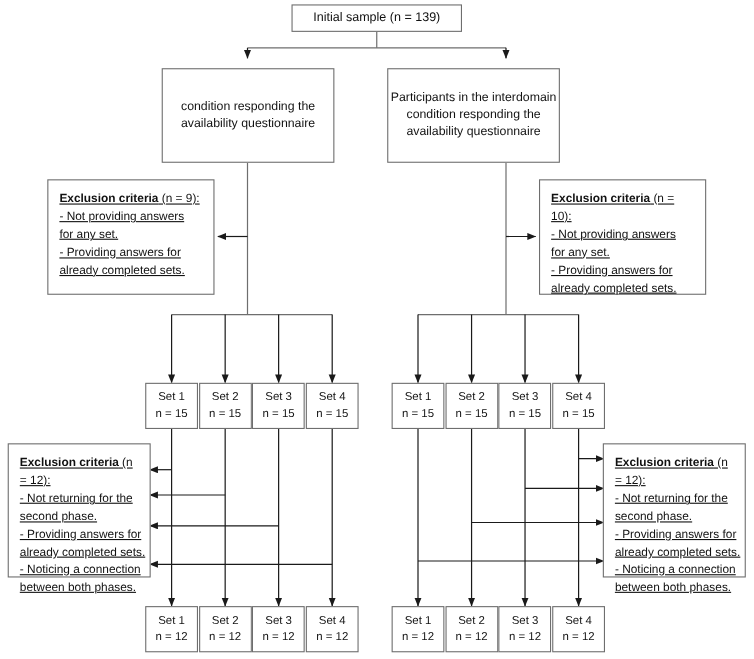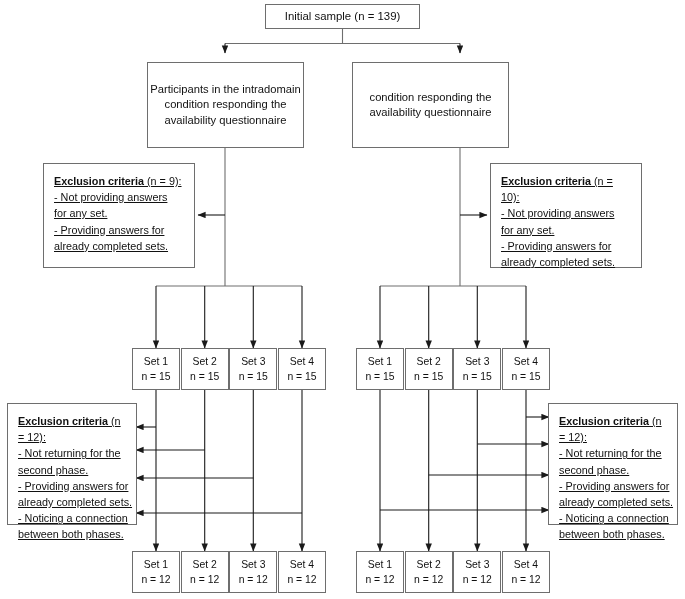--- a/index.html
+++ b/index.html
@@ -119,26 +119,26 @@
       <path d="M428.7,475 L549,475" marker-end="url(#ahd)" stroke="#1a1a1a"></path>
       <path d="M380,510 L549,510" marker-end="url(#ahd)" stroke="#1a1a1a"></path>
     </g>
   </svg>
 
   <div class="node top-title" style="left:265px; top:4px; width:155px; height:25px;">
     <span class="ln">Initial sample (n = 139)</span>
   </div>
 
   <div class="node" style="left:147px; top:62px; width:157px; height:86px;">
-    <span class="ln">Participants in the intradomain</span>
     <span class="ln">condition responding the</span>
     <span class="ln">availability questionnaire</span>
   </div>
 
   <div class="node" style="left:352px; top:62px; width:157px; height:86px;">
+    <span class="ln">Participants in the interdomain</span>
     <span class="ln">condition responding the</span>
     <span class="ln">availability questionnaire</span>
   </div>
 
   <div class="excl" style="left:43px; top:163px; width:152px; height:105px;">
     <span class="hd"><span>Exclusion criteria</span><span class="reg"> (n = 9):</span></span>
     <span class="it">- Not providing answers</span>
     <span class="it">for any set.</span>
     <span class="it">- Providing answers for</span>
     <span class="it">already completed sets.</span>

